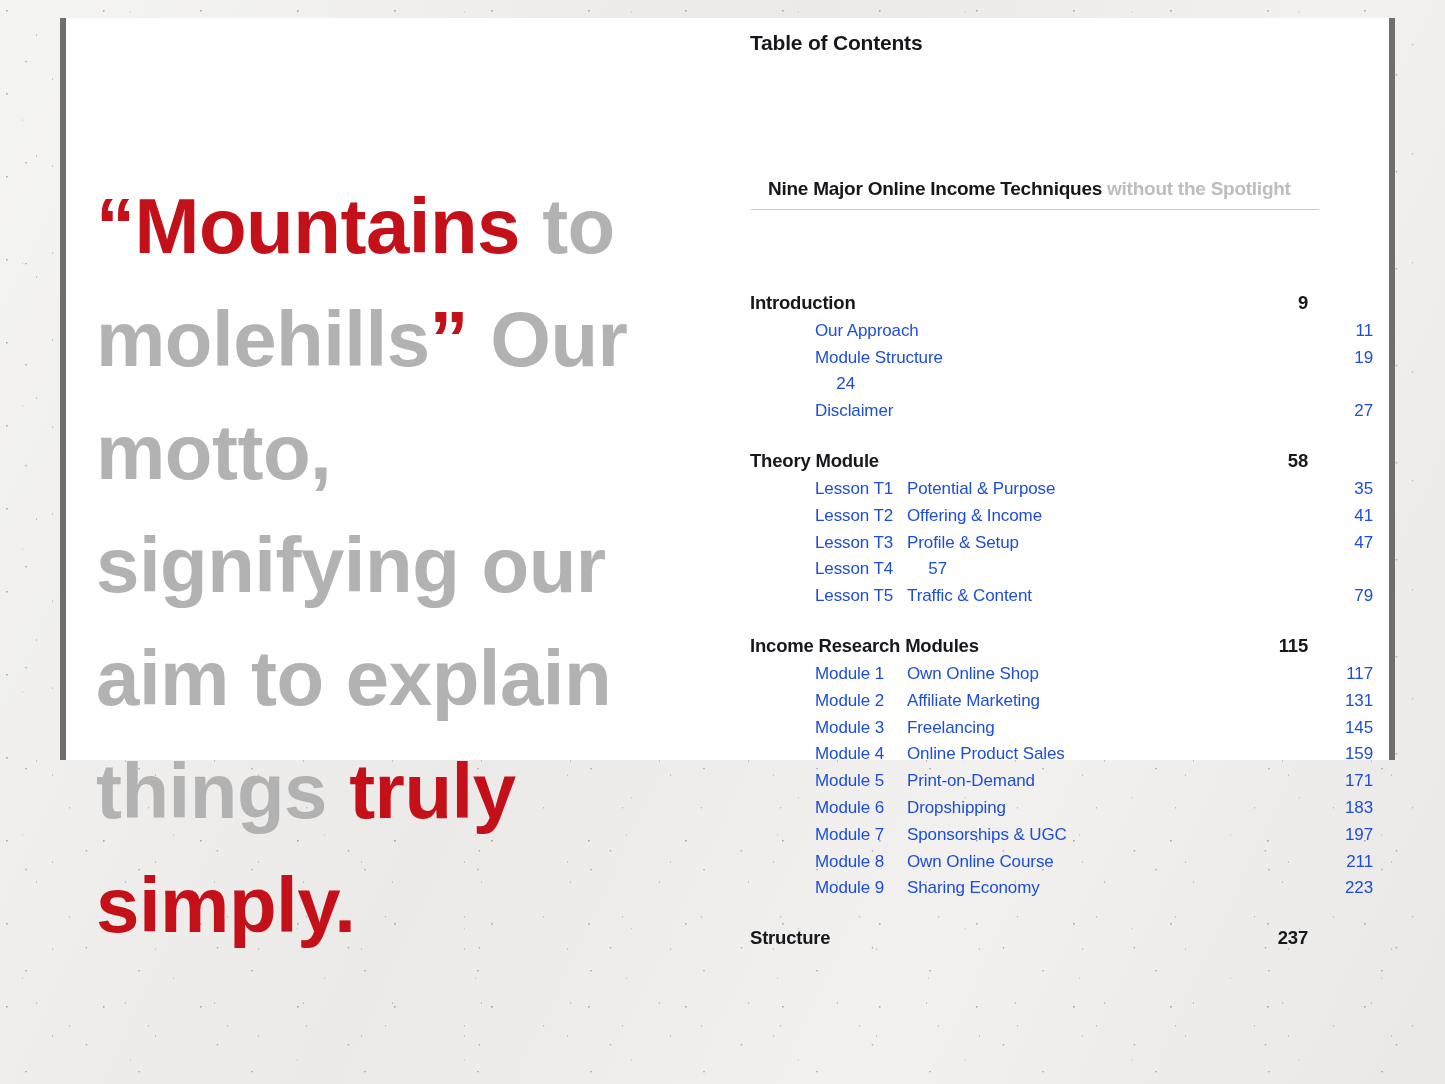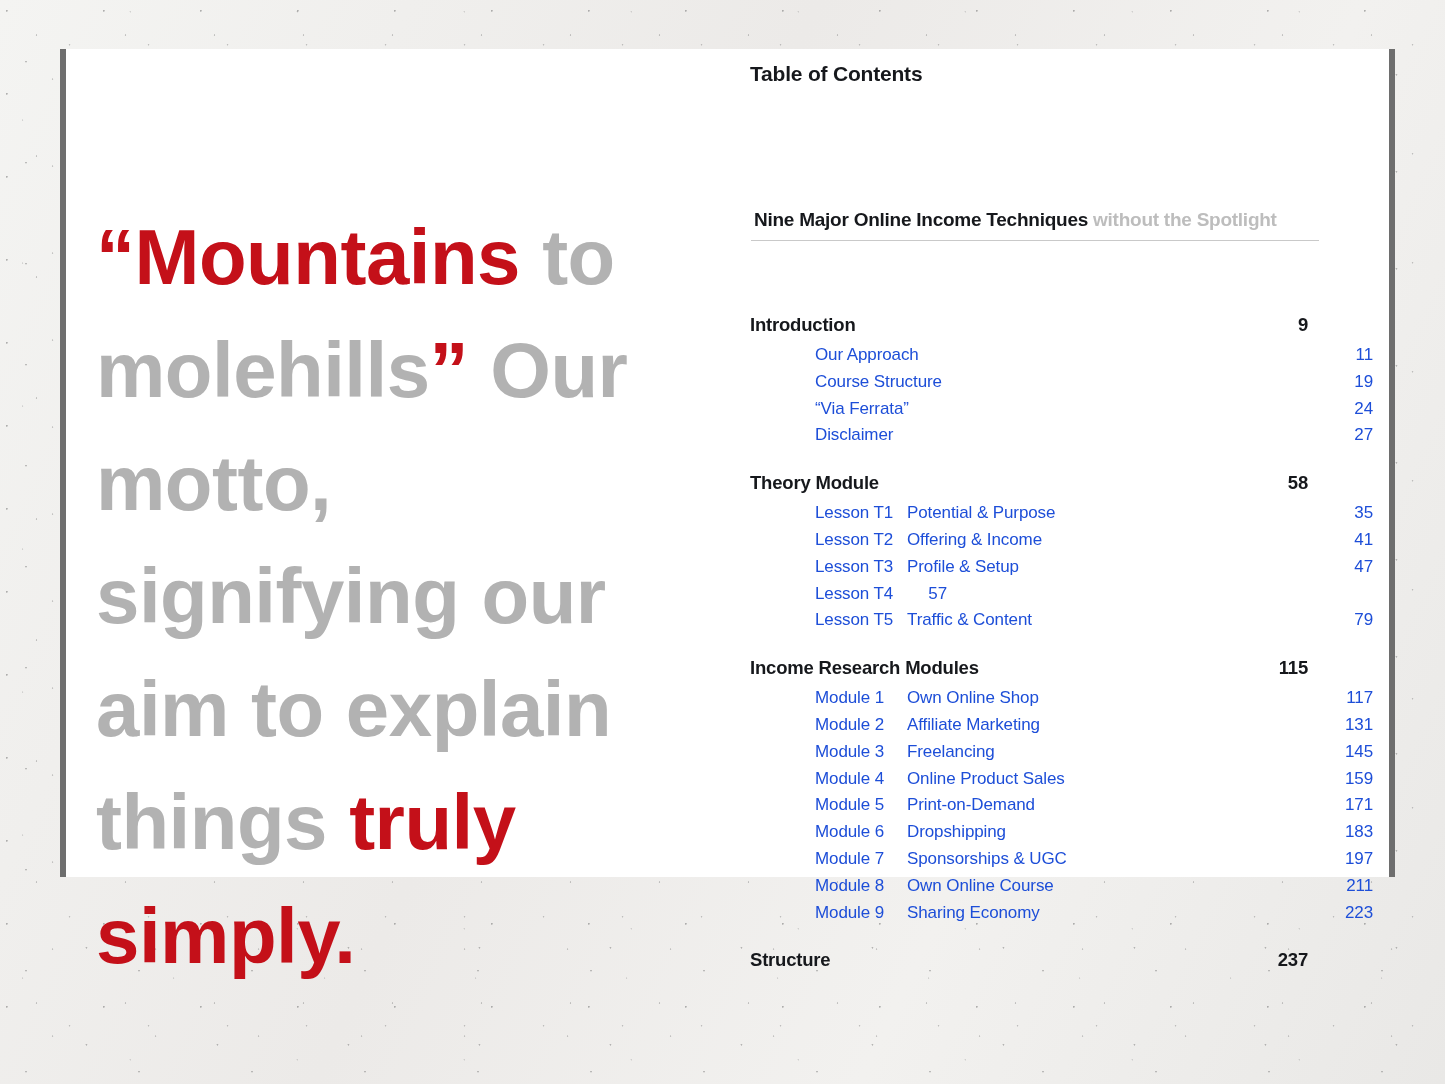--- a/index.html
+++ b/index.html
@@ -45,22 +45,21 @@
     top: 0;
     width: 1445px;
     height: 1084px;
     z-index: 2;
   }
 
   .page {
     position: absolute;
     background: #ffffff;
     top: 18px;
-    height: 828px;
-    margin-top: 31px;
+    height: 742px;
   }
 
   
   #page-left {
     left: 60px;
     width: 657px;
     border-left: 6px solid #6e6e6e;
   }
 
   
@@ -99,21 +98,21 @@
     left: 0;
     top: 13px;
     font-size: 21px;
     font-weight: 700;
     color: #16181c;
     letter-spacing: -0.2px;
   }
 
   #toc-subtitle {
     position: absolute;
-    left: 4px;
+    left: 18px;
     top: 160px;
     width: 570px;
     font-size: 19px;
     font-weight: 700;
     letter-spacing: -0.25px;
     white-space: nowrap;
   }
   #toc-subtitle .sub-strong { color: #16181c; }
   #toc-subtitle .sub-muted  { color: #bdbdbd; }
 
@@ -130,21 +129,21 @@
     position: absolute;
     left: 0;
     top: 265px;
     width: 570px;
   }
 
   .toc-group { margin-bottom: 20px; }
 
   .toc-row {
     display: flex;
-    align-items: flex-start;
+    align-items: flex-end;
     width: 558px;
     height: 26.8px;
   }
 
   .toc-row.section {
     font-weight: 700;
     font-size: 18.5px;
     color: #16181c;
     letter-spacing: -0.2px;
     height: 31px;
@@ -195,25 +194,24 @@
           <div class="toc-group">
             <div class="toc-row section">
               <span class="row-title-full">Introduction</span>
               <span class="row-page">9</span>
             </div>
             <div class="toc-row entry">
               <span class="row-title-full">Our Approach</span>
               <span class="row-page">11</span>
             </div>
             <div class="toc-row entry">
-              <span class="row-title-full">Course Structure</span>
+              <span class="row-title-full">Module Structure</span>
               <span class="row-page">19</span>
             </div>
             <div class="toc-row entry">
-              <span class="row-title-full">“Via Ferrata”</span>
               <span class="row-page">24</span>
             </div>
             <div class="toc-row entry">
               <span class="row-title-full">Disclaimer</span>
               <span class="row-page">27</span>
             </div>
           </div>
           <div class="toc-group">
             <div class="toc-row section">
               <span class="row-title-full">Theory Module</span>

